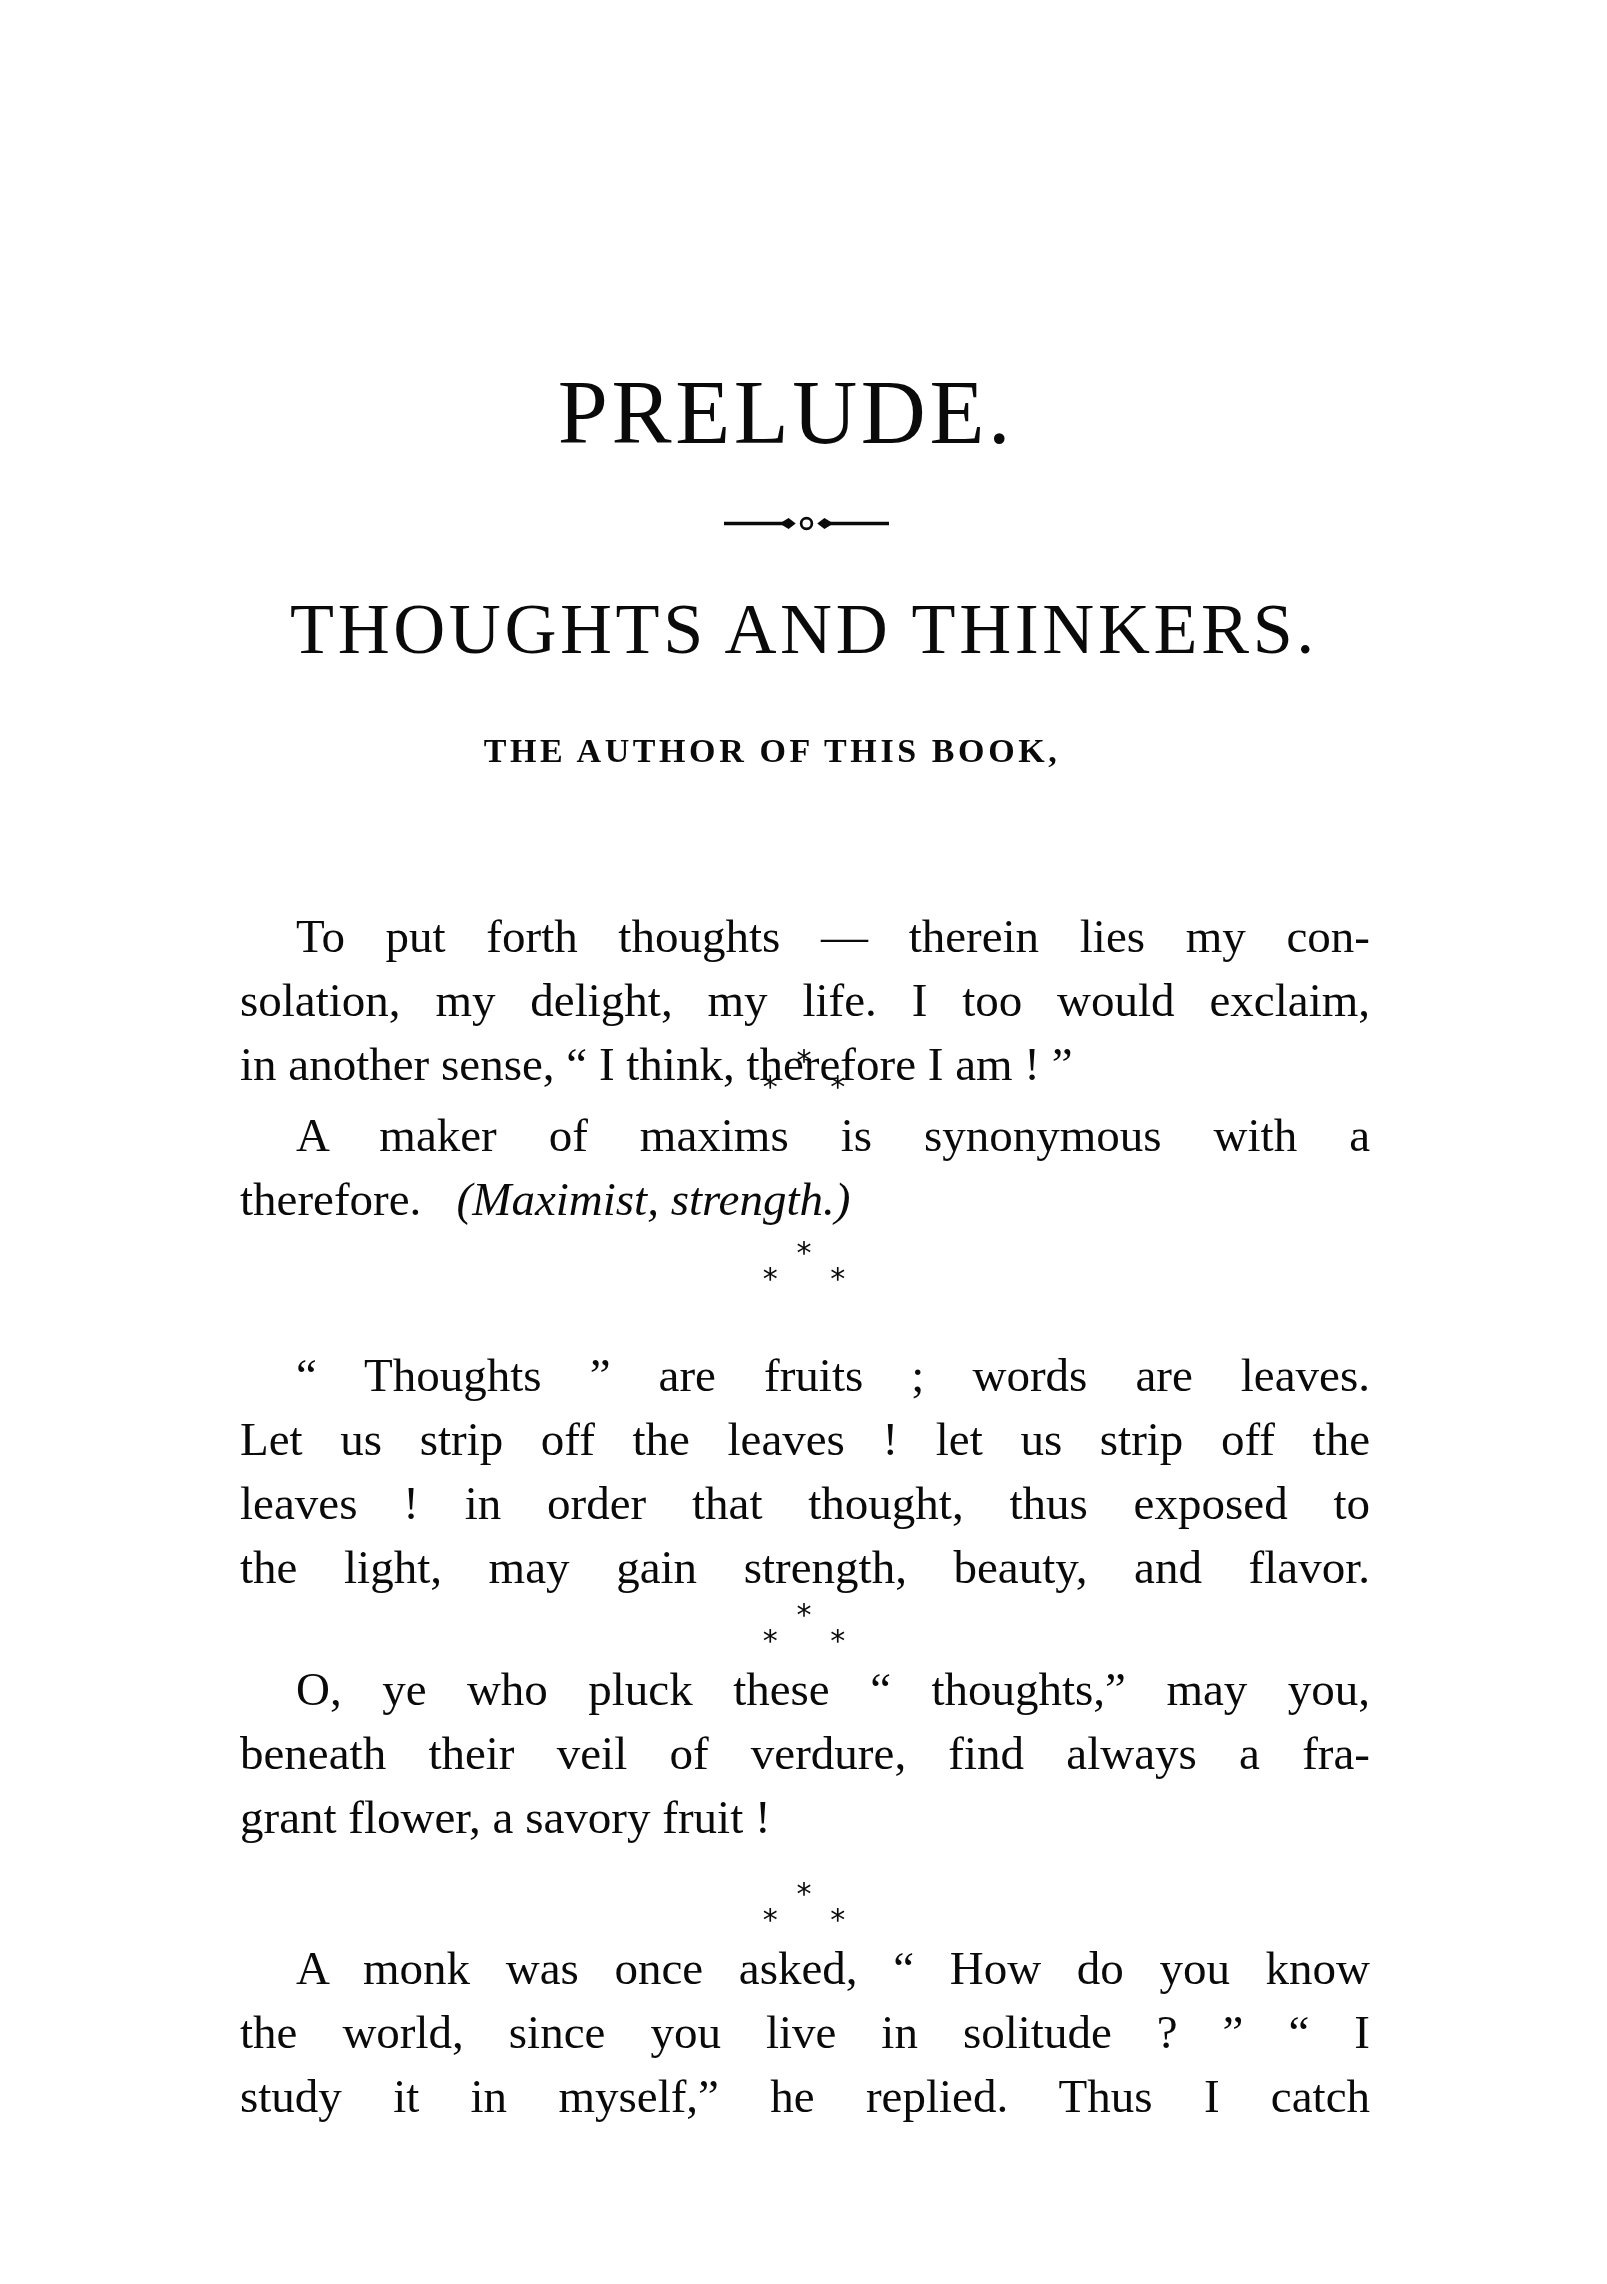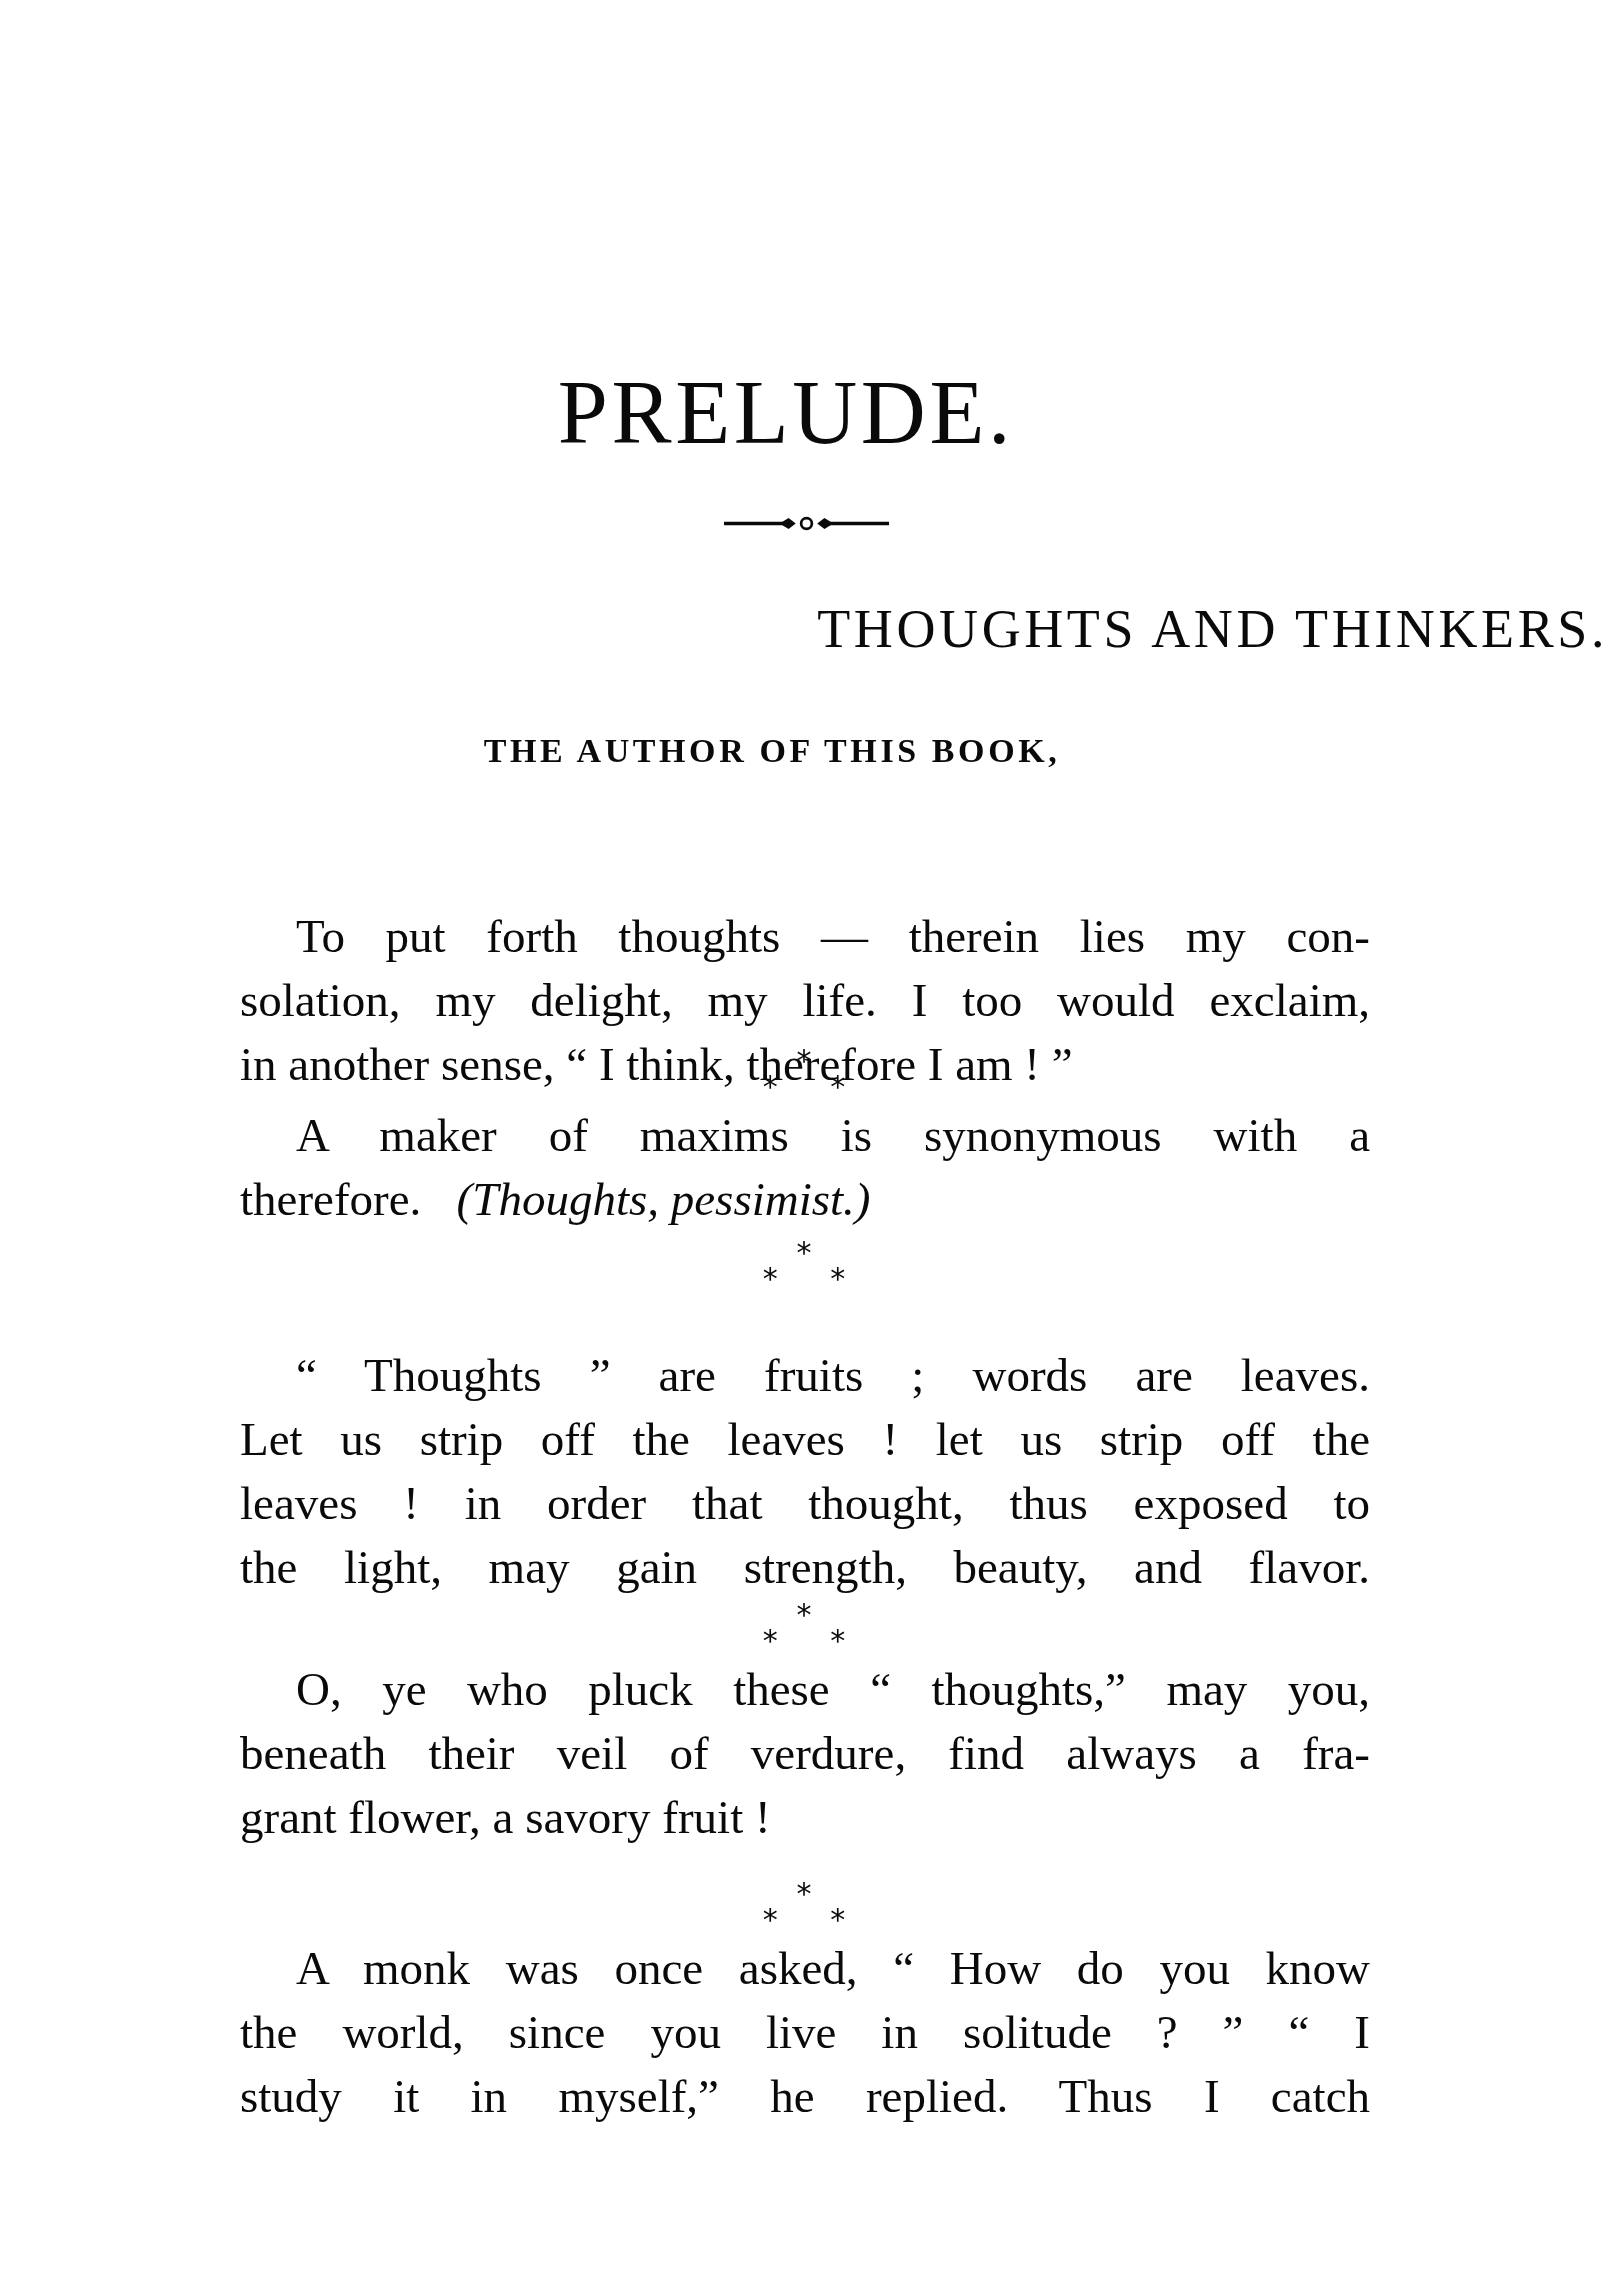--- a/index.html
+++ b/index.html
@@ -10,22 +10,22 @@
     }
     .page { position: absolute; left: 0; top: 0; width: 1608px; height: 2285px; }
     .title {
       position: absolute; top: 363px; left: 0; width: 1572px; text-align: center;
       font-size: 90px; letter-spacing: 3.6px; line-height: 99px;
     }
     .ornament {
       position: absolute; top: 510px; left: 724px; width: 165px; height: 27px;
     }
     .subtitle {
-      position: absolute; top: 598px; left: 0; width: 1608px; text-align: right;
-      font-size: 54px; letter-spacing: 3.6px; line-height: 63px;
+      position: absolute; top: 598px; left: 0; width: 1608px; text-align: center;
+      font-size: 72px; letter-spacing: 3.6px; line-height: 63px;
     }
     .byline {
       position: absolute; top: 730px; left: 0; width: 1544px; text-align: center;
       font-size: 34px; letter-spacing: 3.6px; line-height: 41px; font-weight: bold;
     }
     .body {
       position: absolute; left: 240px; width: 1130px;
       font-size: 47px; line-height: 64px; text-align: justify;
       text-align-last: left;
     }
@@ -65,21 +65,21 @@
     <p>in another sense, “ I think, therefore I am ! ”</p>
   </div>
 
   <div class="stars" style="top: 1046px;">
     <span class="row1">*</span>
     <span class="row2">* *</span>
   </div>
 
   <div class="body" style="top: 1103px;">
     <p class="indent full">A maker of maxims is synonymous with a</p>
-    <p><span>therefore.</span>&nbsp;&nbsp;&nbsp;<em>(Thoughts, pessimist.)</em></p>
+    <p><span>therefore.</span>&nbsp;&nbsp;&nbsp;<em>(Maximist, strength.)</em></p>
   </div>
 
   <div class="stars" style="top: 1238px;">
     <span class="row1">*</span>
     <span class="row2">* *</span>
   </div>
 
   <div class="body" style="top: 1295px; margin-top: 48px;">
     <p class="indent full">“ Thoughts ” are fruits ; words are leaves.</p>
     <p class="full">Let us strip off the leaves ! let us strip off the</p>

